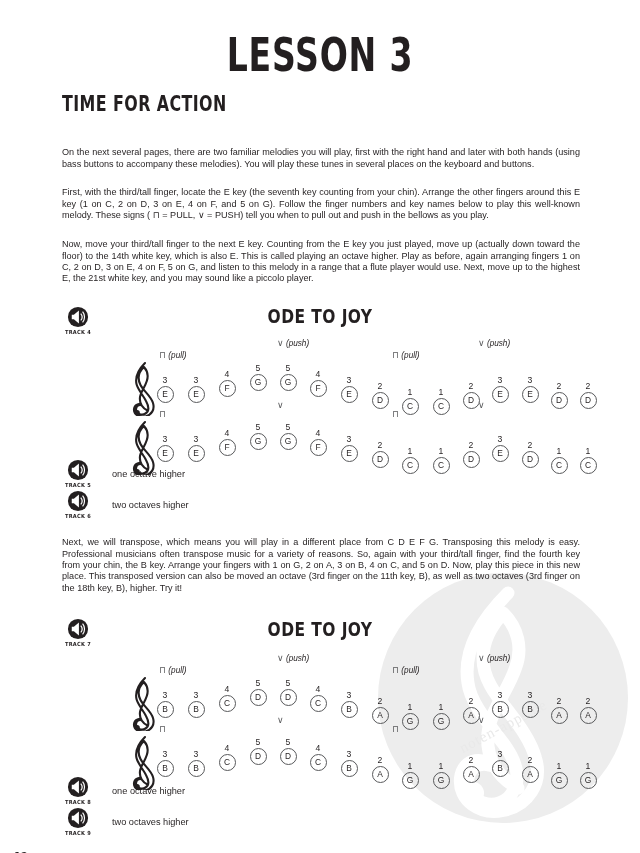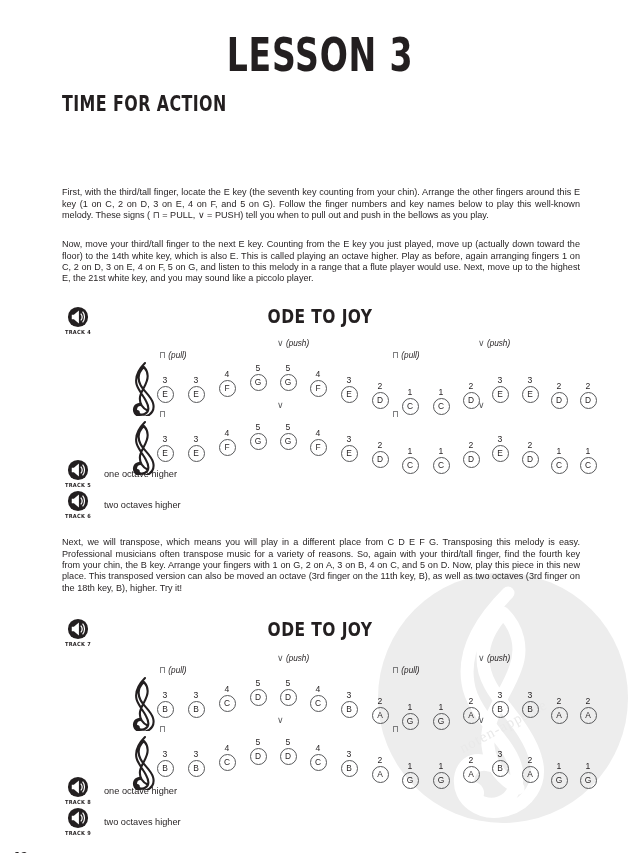--- a/index.html
+++ b/index.html
@@ -57,21 +57,21 @@
   
   .track{position:absolute;width:44px;text-align:center;}
   .track .spk{display:block;width:22px;height:22px;margin:0 auto;}
   .track .lbl{
     display:block;margin-top:1px;font-size:5.6px;font-weight:bold;
     letter-spacing:.3px;color:#231f20;
     font-family:"DejaVu Sans Condensed","Liberation Sans",sans-serif;
   }
   .track-row{position:absolute;display:flex;align-items:center;}
   .track-row .track{position:relative;left:0;top:0;}
-  .track-row .cap{margin-left:4px;font-size:9.2px;color:#231f20;}
+  .track-row .cap{margin-left:12px;font-size:9.2px;color:#231f20;}
 
   
   .system{position:absolute;left:0;width:640px;height:62px;}
   .clef{
     position:absolute;left:127px;top:2px;width:34px;height:56px;
   }
   .clef svg{width:100%;height:100%;}
   .note{
     position:absolute;width:22px;text-align:center;
   }
@@ -111,20 +111,21 @@
       <circle cx="38" cy="88" r="4.4" fill="#ffffff"></circle>
     </svg>
   </div>
   <div class="wm-text">noten-apps.de</div>
 
   <div class="content">
 
     <h1 class="lesson-title">LESSON 3</h1>
     <h2 class="section-title">TIME FOR ACTION</h2>
 
+    <p class="para" style="top:110px;">On the next several pages, there are two familiar melodies you will play, first with the right hand and later with both hands (using bass buttons to accompany these melodies). You will play these tunes in several places on the keyboard and buttons.</p>
 
     <p class="para" style="top:150px;"><span>First, with the third/tall finger, locate the E key (the seventh key counting from your chin). Arrange the other fingers around this E key (1 on C, 2 on D, 3 on E, 4 on F, and 5 on G). Follow the finger numbers and key names below to play this well-known melody. These signs ( </span><span class="sym">⊓</span><span> = PULL, </span><span class="sym">∨</span><span> = PUSH) tell you when to pull out and push in the bellows as you play.</span></p>
 
     <p class="para" style="top:202px;">Now, move your third/tall finger to the next E key. Counting from the E key you just played, move up (actually down toward the floor) to the 14th white key, which is also E. This is called playing an octave higher. Play as before, again arranging fingers 1 on C, 2 on D, 3 on E, 4 on F, 5 on G, and listen to this melody in a range that a flute player would use. Next, move up to the highest E, the 21st white key, and you may sound like a piccolo player.</p>
 
     <div class="track" style="left:56px;top:278px;">
       <span class="spk">
         <svg viewBox="0 0 24 24" aria-hidden="true">
           <circle cx="12" cy="12" r="11" fill="#231f20"></circle>
           <path d="M13 5 L7.5 9.5 H5.2 v5 h2.3 L13 19 z" fill="#ffffff"></path>

